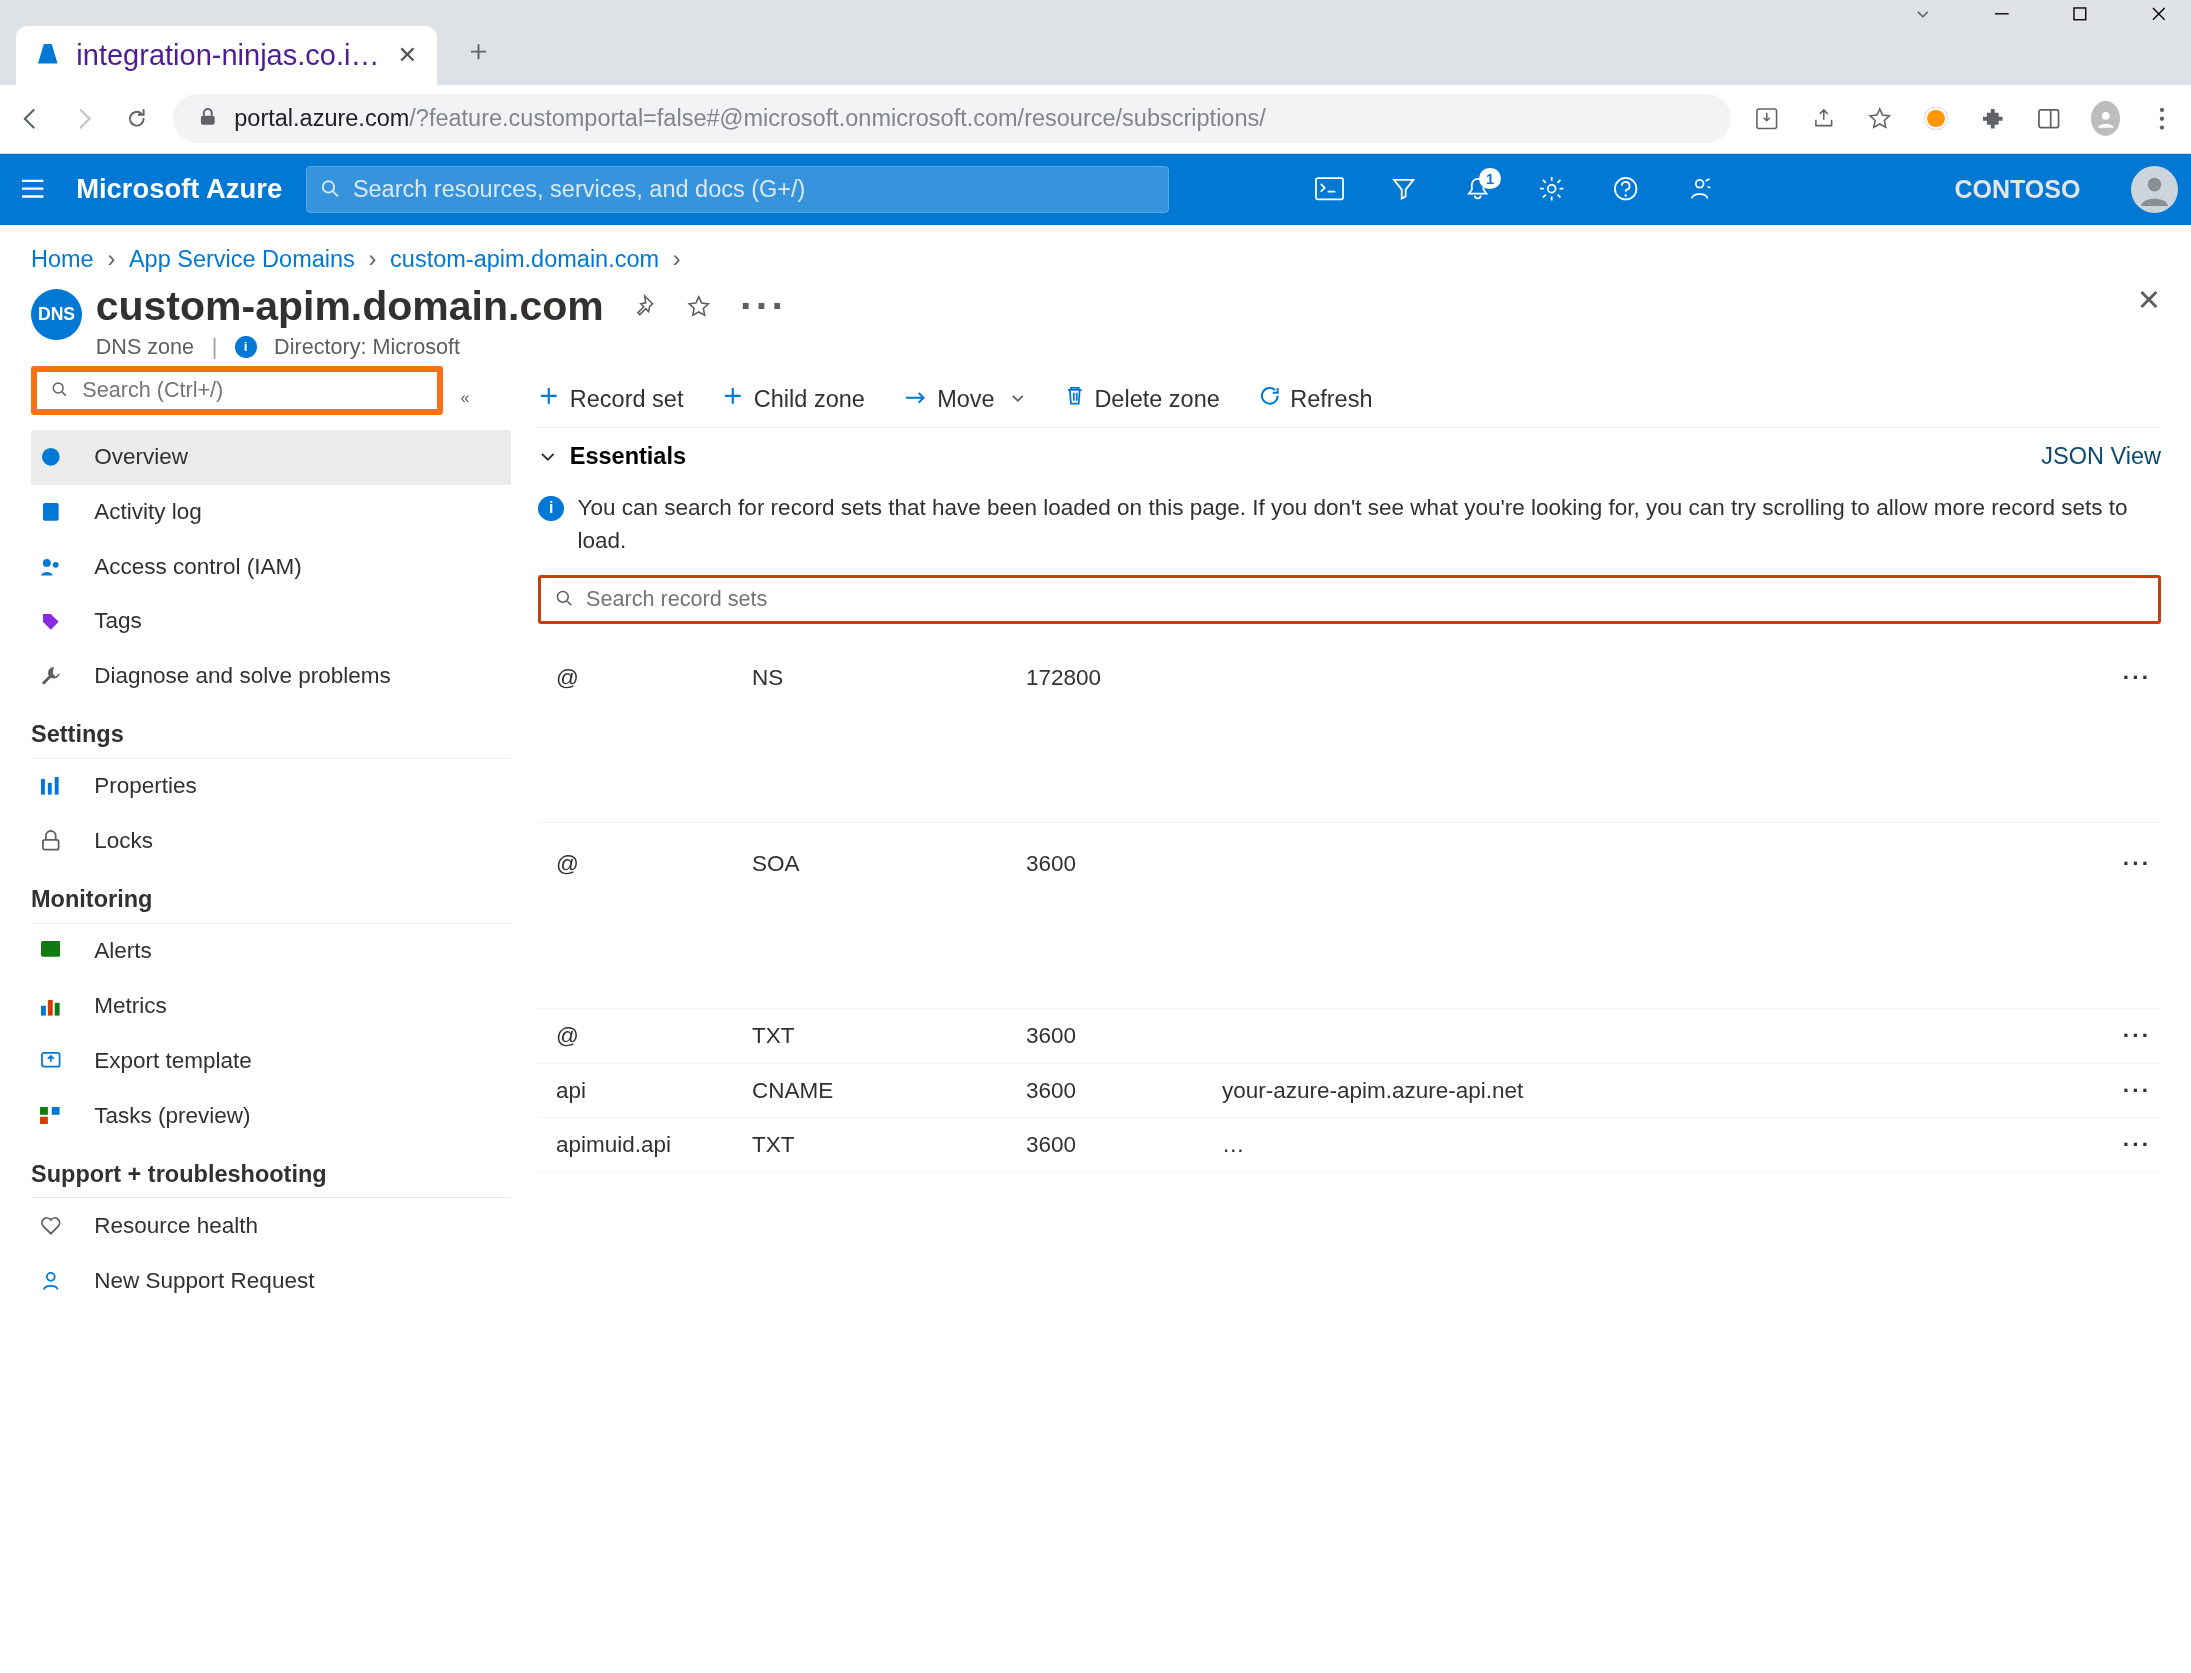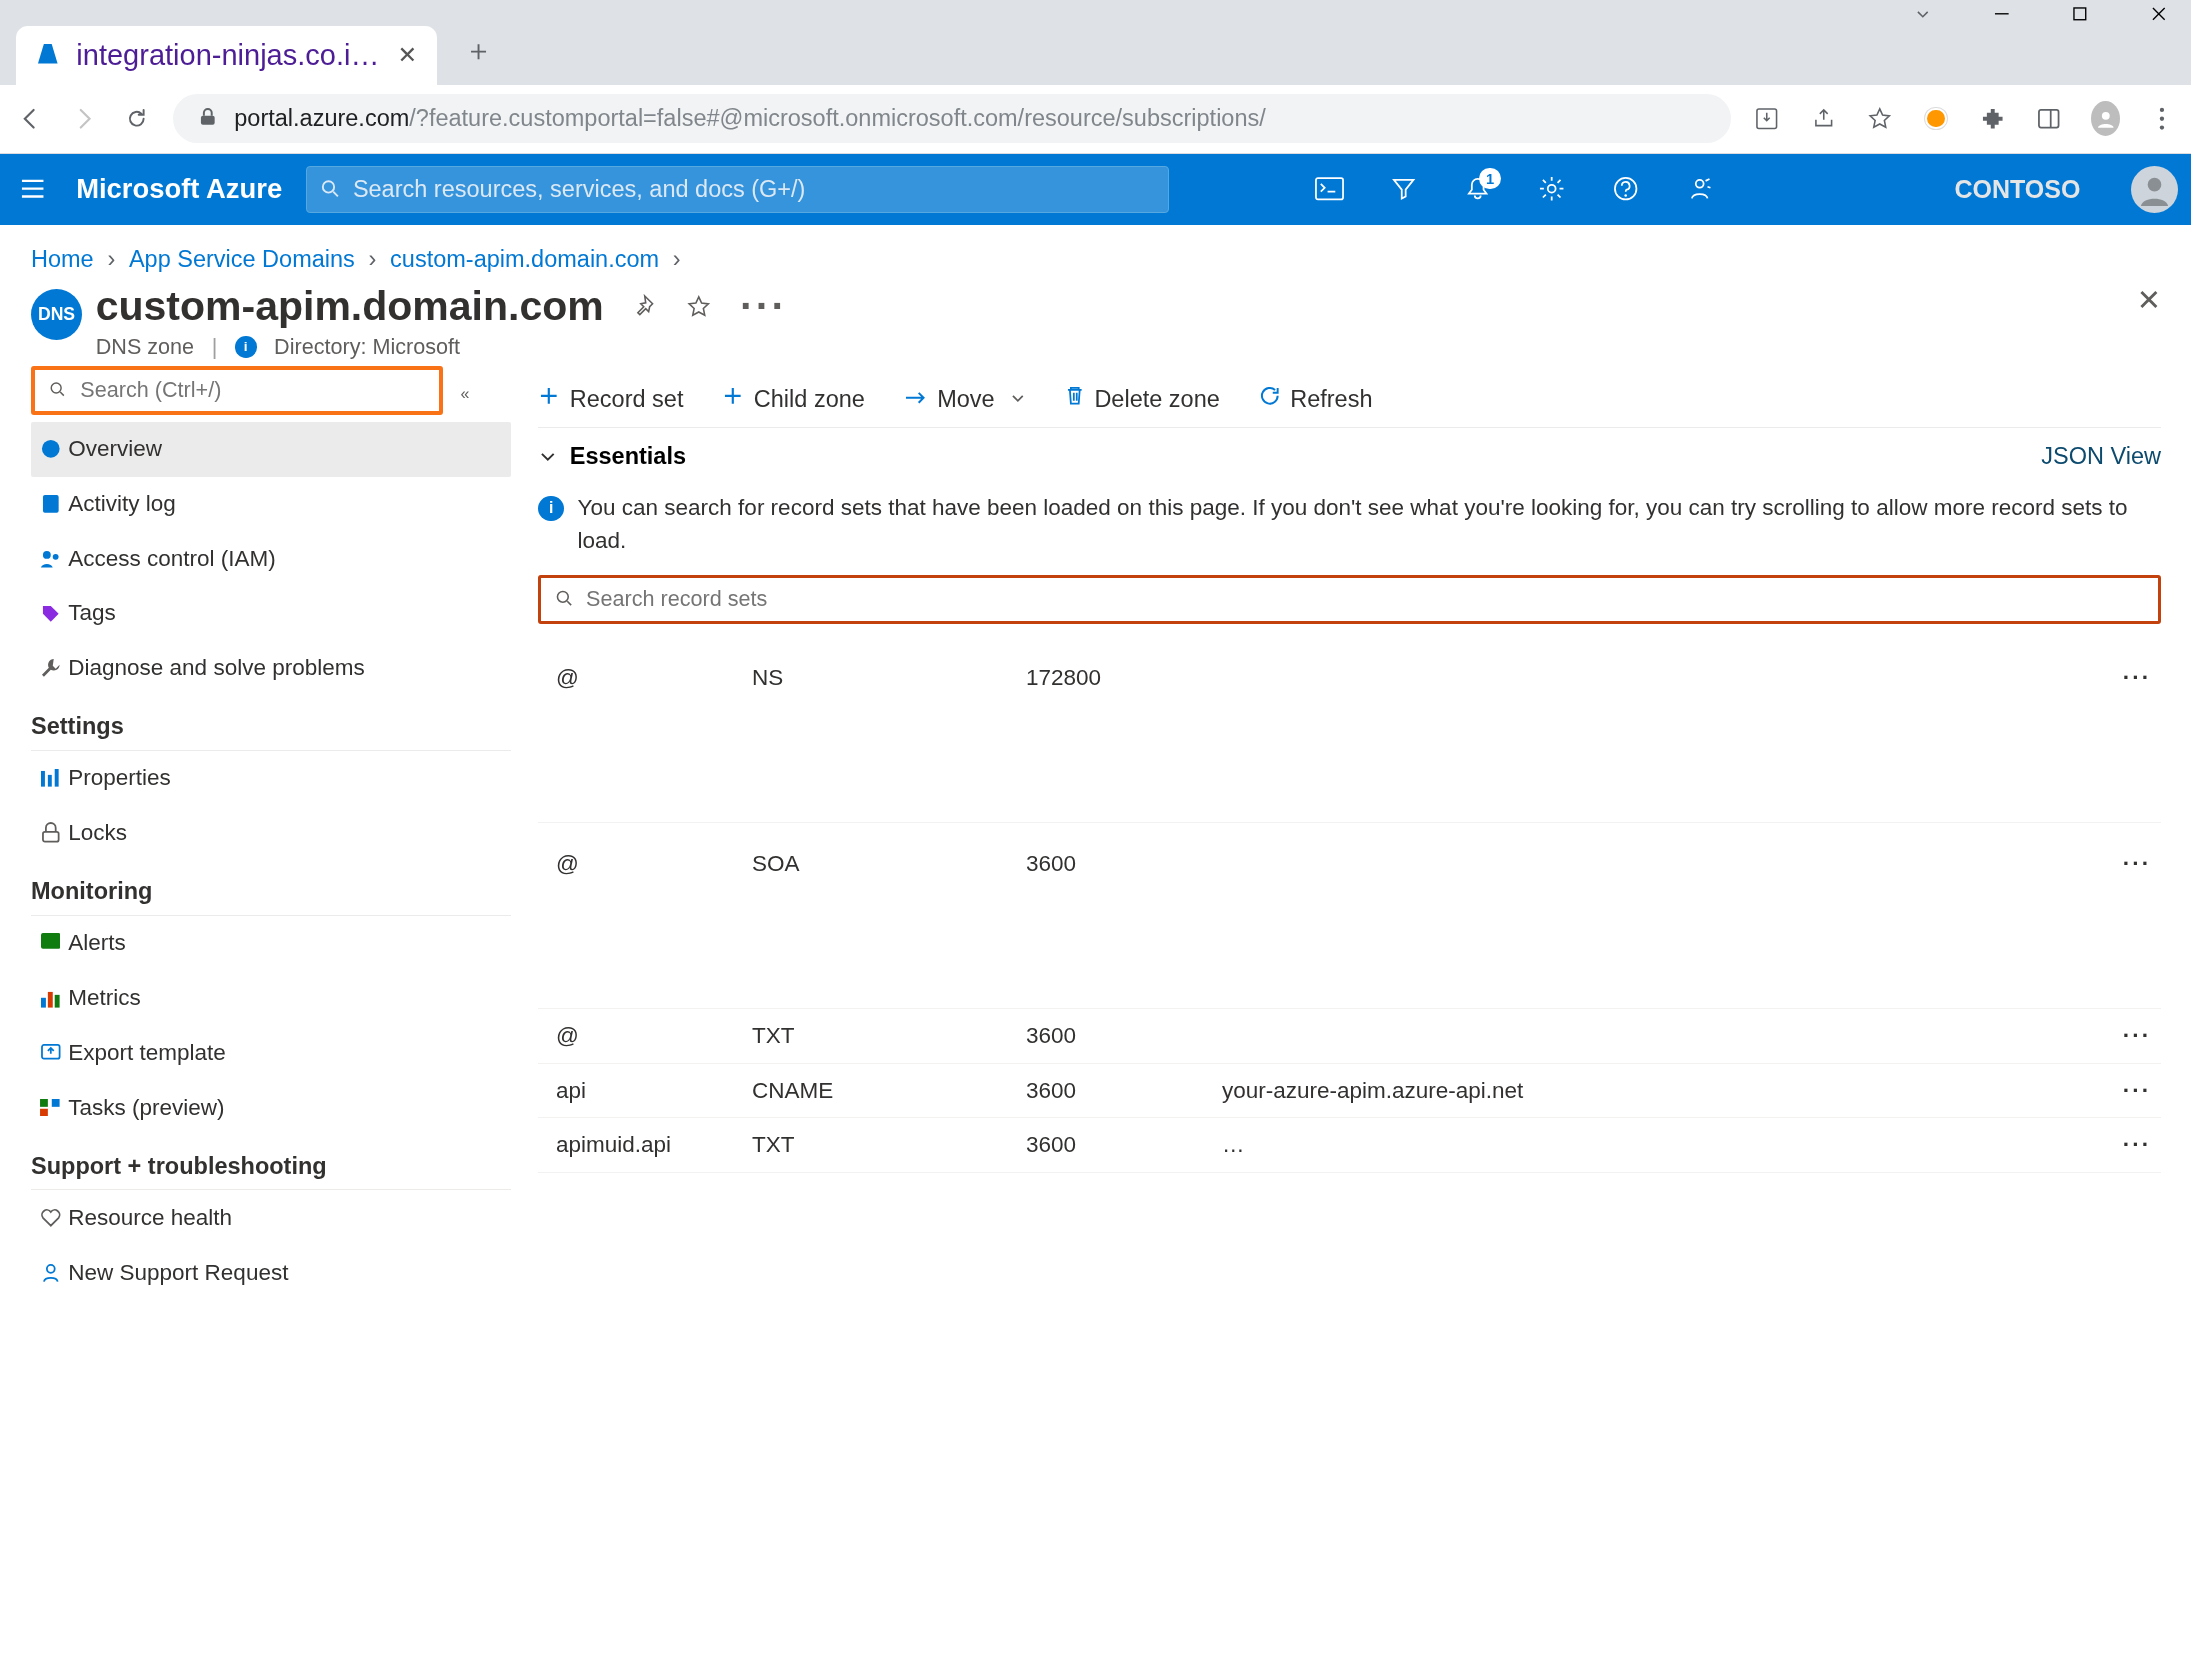--- a/index.html
+++ b/index.html
@@ -53,25 +53,25 @@
 .page-title { font-size: 41px; font-weight: 600; color: #323130; display: flex; align-items:center; gap:27.4px; }
 .title-icons { display:flex; gap:29px; color:#605e5c; }
 .page-sub { font-size: 21.6px; color: #605e5c; display:flex; align-items:center; gap:17.6px; margin-top:3.9px; }
 .sep { color: #a19f9d; }
 .info-dot { width:21.6px; height:21.6px; border-radius:50%; background:#0078d4; color:#fff; font-size:13.7px; display:flex; align-items:center; justify-content:center; font-weight:700; }
 .close-blade { margin-left:auto; font-size:29px; color:#605e5c; cursor:pointer; }
 
 
 .blade { display: flex; padding: 0 31px; }
 .sidebar { width: 480px; }
-.side-search { display:flex; align-items:center; gap:13.7px; border:4px solid #f97316; border-radius:2.9px; height:49px; padding:0 13.7px; margin-bottom:7px; width:412px; }
+.side-search { display:flex; align-items:center; gap:13.7px; border:6px solid #f97316; border-radius:2.9px; height:49px; padding:0 13.7px; margin-bottom:15px; width:412px; }
 .side-search input { border:none; outline:none; font-size:21.6px; width:100%; }
 .collapse-ico { margin-left:17.6px; color:#605e5c; }
 .side-heading { font-size: 23.5px; font-weight: 600; color: #323130; padding: 17.6px 0 9.8px 0; border-bottom: 1px solid #edebe9; }
-.side-item { display:flex; align-items:center; gap:4px; padding: 13.7px 7.8px 13.7px 5.9px; font-size: 22.5px; color:#323130; border-radius: 2px; cursor:pointer; }
+.side-item { display:flex; align-items:center; gap:30px; padding: 13.7px 7.8px 13.7px 5.9px; font-size: 22.5px; color:#323130; border-radius: 2px; cursor:pointer; }
 .side-item.active { background: #ebebeb; }
 .side-item .ico { width: 27.4px; height: 27.4px; display:flex; align-items:center; justify-content:center; }
 
 
 .main { flex: 1; margin-left: 27.4px; }
 .toolbar { display:flex; gap:39px; padding: 19.6px 0 13.7px 0; border-bottom: 1px solid #edebe9; }
 .tbtn { display:flex; align-items:center; gap:9.8px; color:#323130; font-size:23.5px; cursor:pointer; }
 .tbtn .blue { color:#0078d4; }
 .essentials { display:flex; align-items:center; padding: 15.7px 0; font-size:23.5px; font-weight:600; }
 .json-link { margin-left:auto; color:#0c4a6e; font-weight:400; cursor:pointer; }

